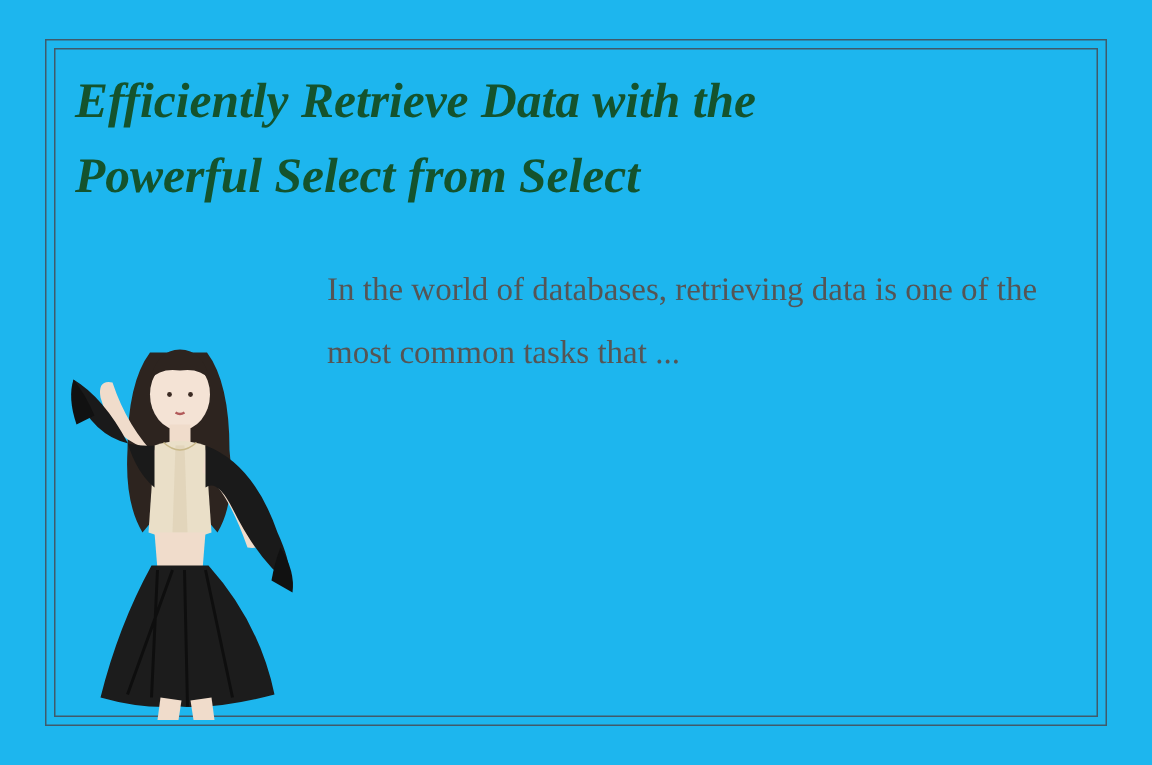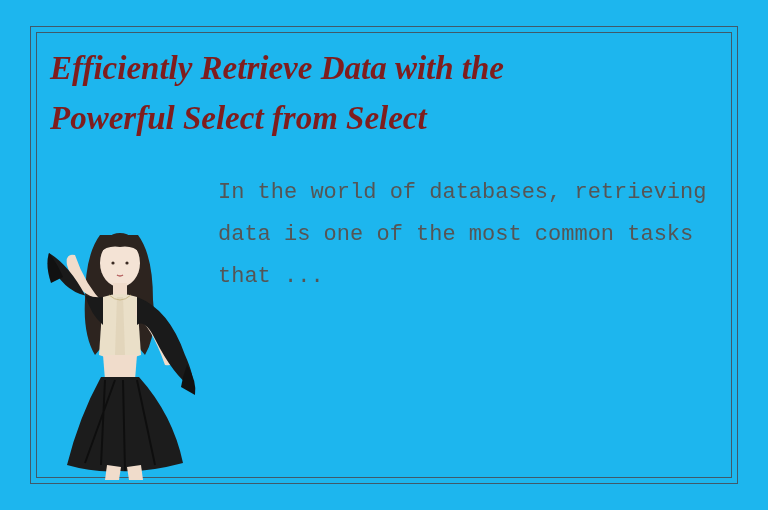--- a/index.html
+++ b/index.html
@@ -30,28 +30,28 @@
   .title {
     position: absolute;
     top: 44px;
     left: 50px;
     right: 50px;
     font-family: 'Brush Script MT', 'Lucida Handwriting', cursive;
     font-style: italic;
     font-weight: bold;
     font-size: 33px;
     line-height: 1.5;
-    color: #7f1d1d;
+    color: #14532d;
   }
   .body-text {
     position: absolute;
     top: 172px;
     left: 218px;
     right: 50px;
-    font-family: Liberation Mono, monospace;
+    font-family: Liberation Serif, serif;
     font-size: 22px;
     line-height: 1.9;
     color: #555555;
   }
   .illustration {
     position: absolute;
     left: 45px;
     bottom: 30px;
     width: 170px;
     height: 275px;

